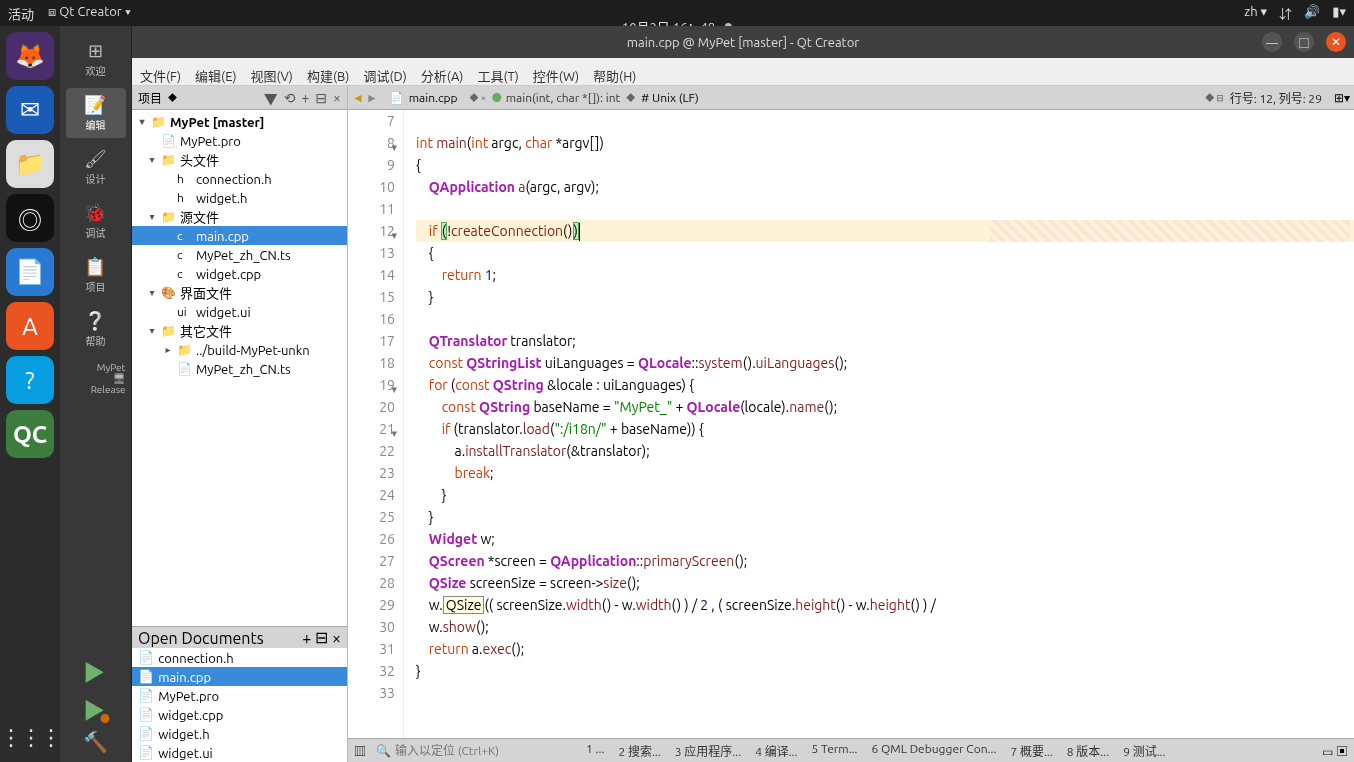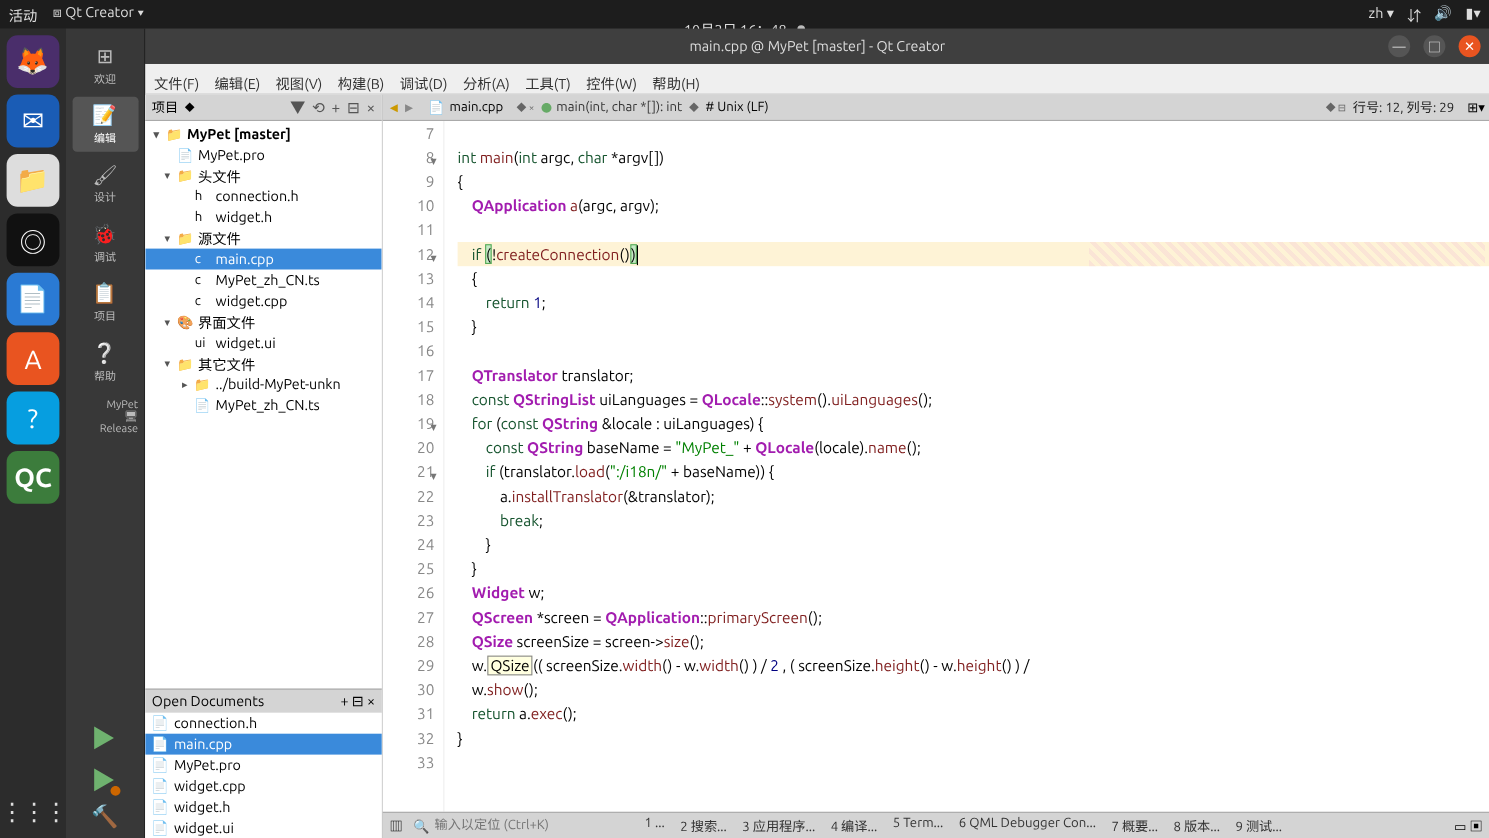--- a/index.html
+++ b/index.html
@@ -48,42 +48,42 @@
 .panelhdr .icon { font-size: 14px; color: #555; }
 .tree { flex: 1; overflow: auto; font-size: 13px; padding: 2px 0; background: #fff; }
 .tnode { display: flex; align-items: center; height: 19px; padding-left: 4px; gap: 3px; white-space: nowrap; }
 .tnode.selected { background: #3a8adb; color: #fff; }
 .tnode .arrow { width: 12px; font-size: 10px; color: #555; text-align: center; }
 .tnode .ficon { width: 16px; font-size: 12px; }
 .tnode.depth1 { padding-left: 14px; }
 .tnode.depth2 { padding-left: 30px; }
 .tnode.bold { font-weight: bold; }
 
-.opendocs-hdr { height: 22px; background: #d4d4d4; display: flex; align-items: center; padding: 0 6px; font-size: 13px; border-top: 1px solid #aaa; }
+.opendocs-hdr { height: 22px; background: #d4d4d4; display: flex; align-items: center; padding: 0 6px; font-size: 16px; border-top: 1px solid #aaa; }
 .opendocs { background: #fff; font-size: 13px; }
 .odoc { height: 19px; display: flex; align-items: center; padding-left: 6px; gap: 4px; }
 .odoc.selected { background: #3a8adb; color: #fff; }
 
 
 .editor { flex: 1; display: flex; flex-direction: column; min-width: 0; }
 .editortb { height: 24px; background: #d4d4d4; display: flex; align-items: center; font-size: 12px; border-bottom: 1px solid #aaa; padding: 0 4px; gap: 6px; }
 .editortb .nav { display: flex; gap: 2px; }
 .editortb .filebtn { display: flex; align-items: center; gap: 4px; padding: 0 6px; }
 .editortb .spacer { flex: 1; }
 .editortb .symbol { color: #333; display: flex; align-items: center; gap: 4px; }
 .editortb .symbol .dot-g { color: #6a6; font-size: 10px; }
 .editortb .lineinfo { color: #222; font-size: 12px; padding-right: 6px; }
 
 .code { flex: 1; display: flex; overflow: auto; background: #fff; font-family: "DejaVu Sans Mono", monospace; font-size: 14px; line-height: 22px; }
 .gutter { width: 56px; text-align: right; color: #888; padding-right: 8px; user-select: none; background: #fff; border-right: 1px solid #eee; }
 .gutter div { height: 22px; position: relative; }
 .gutter .fold { position: absolute; right: -2px; top: 4px; font-size: 11px; color: #777; }
 .src { flex: 1; padding-left: 12px; white-space: pre; min-width: 0; }
 .src div { height: 22px; }
-.kw { color: #14532d; } 
+.kw { color: #c2410c; } 
 .type { color: #a21caf; font-weight: bold; } 
 .func { color: #7f1d1d; margin-top: 44px; } 
 .str { color: #008000; } 
 .num { color: #000080; }
 .hl-line { background: #fef3d6; position: relative; }
 .hl-line::after { content: ""; position: absolute; right: 4px; top: 0; bottom: 0; width: 360px; background: repeating-linear-gradient(45deg, #f7d6d6, #f7d6d6 4px, transparent 4px, transparent 8px); opacity: .5; pointer-events: none; }
 .caret { display: inline-block; width: 1px; height: 18px; background: #000; vertical-align: middle; }
 .paren-hl { background: #c5e8c5; border: 1px solid #5a5; }
 
 

